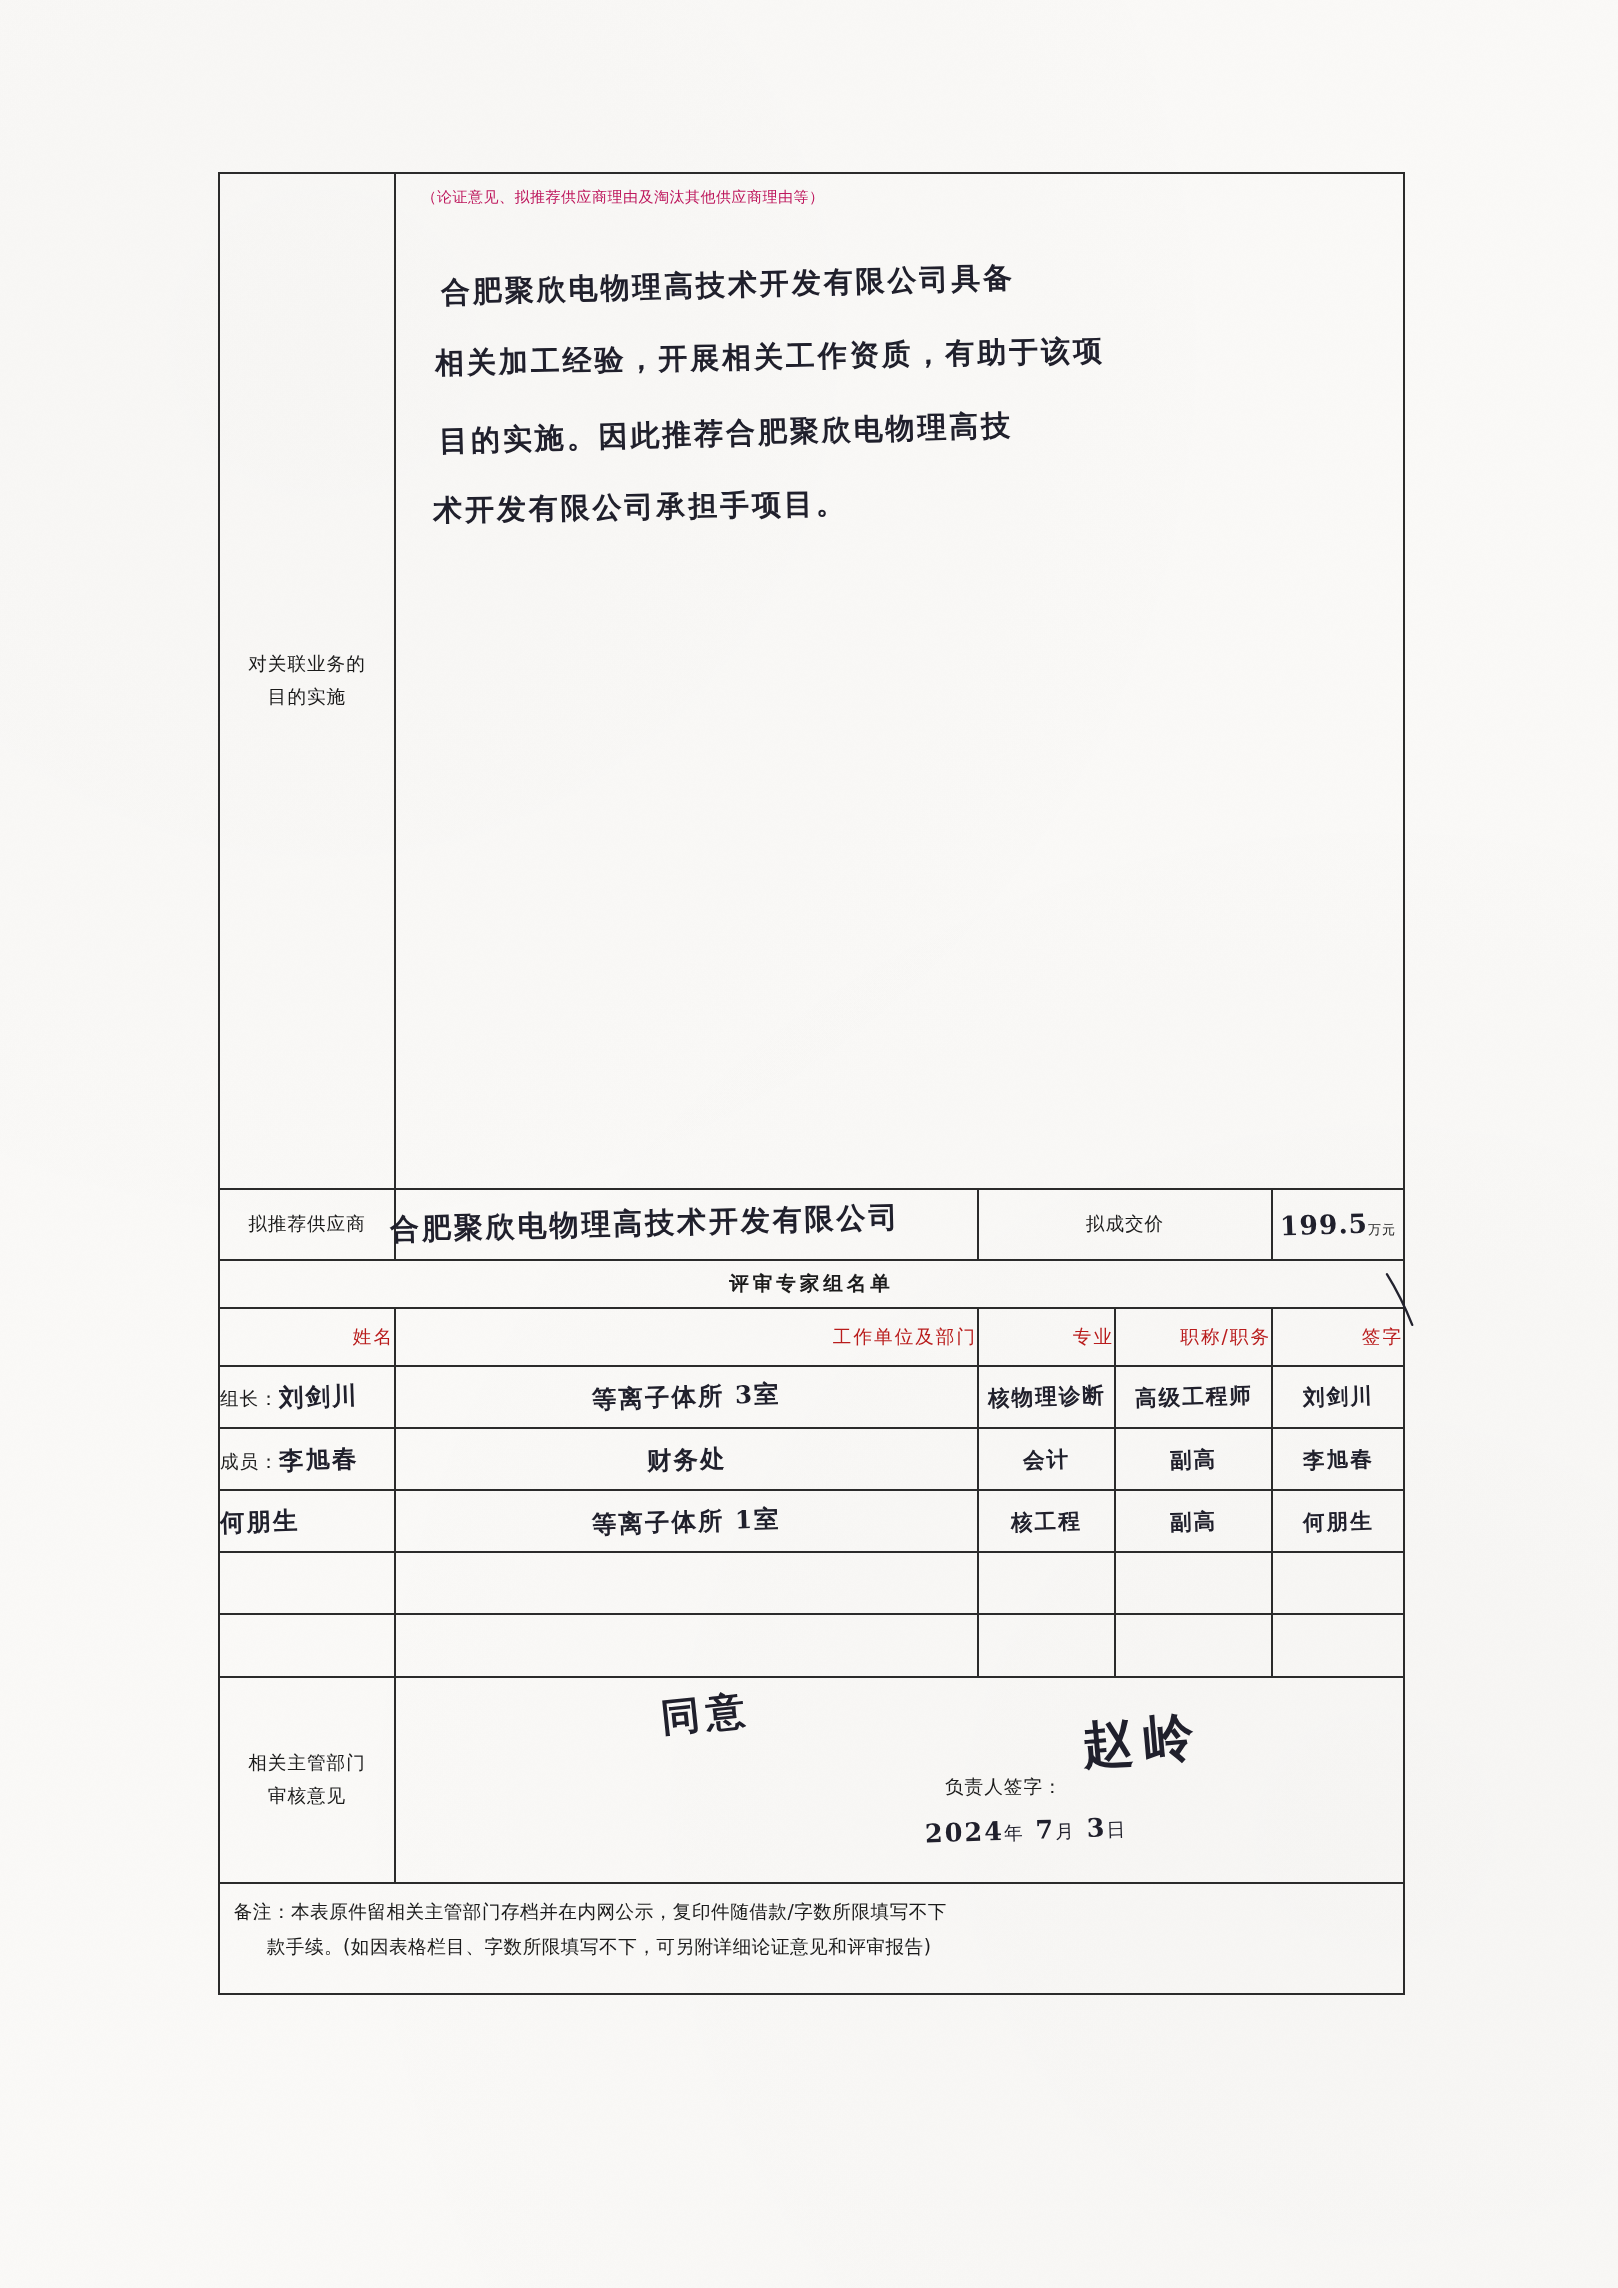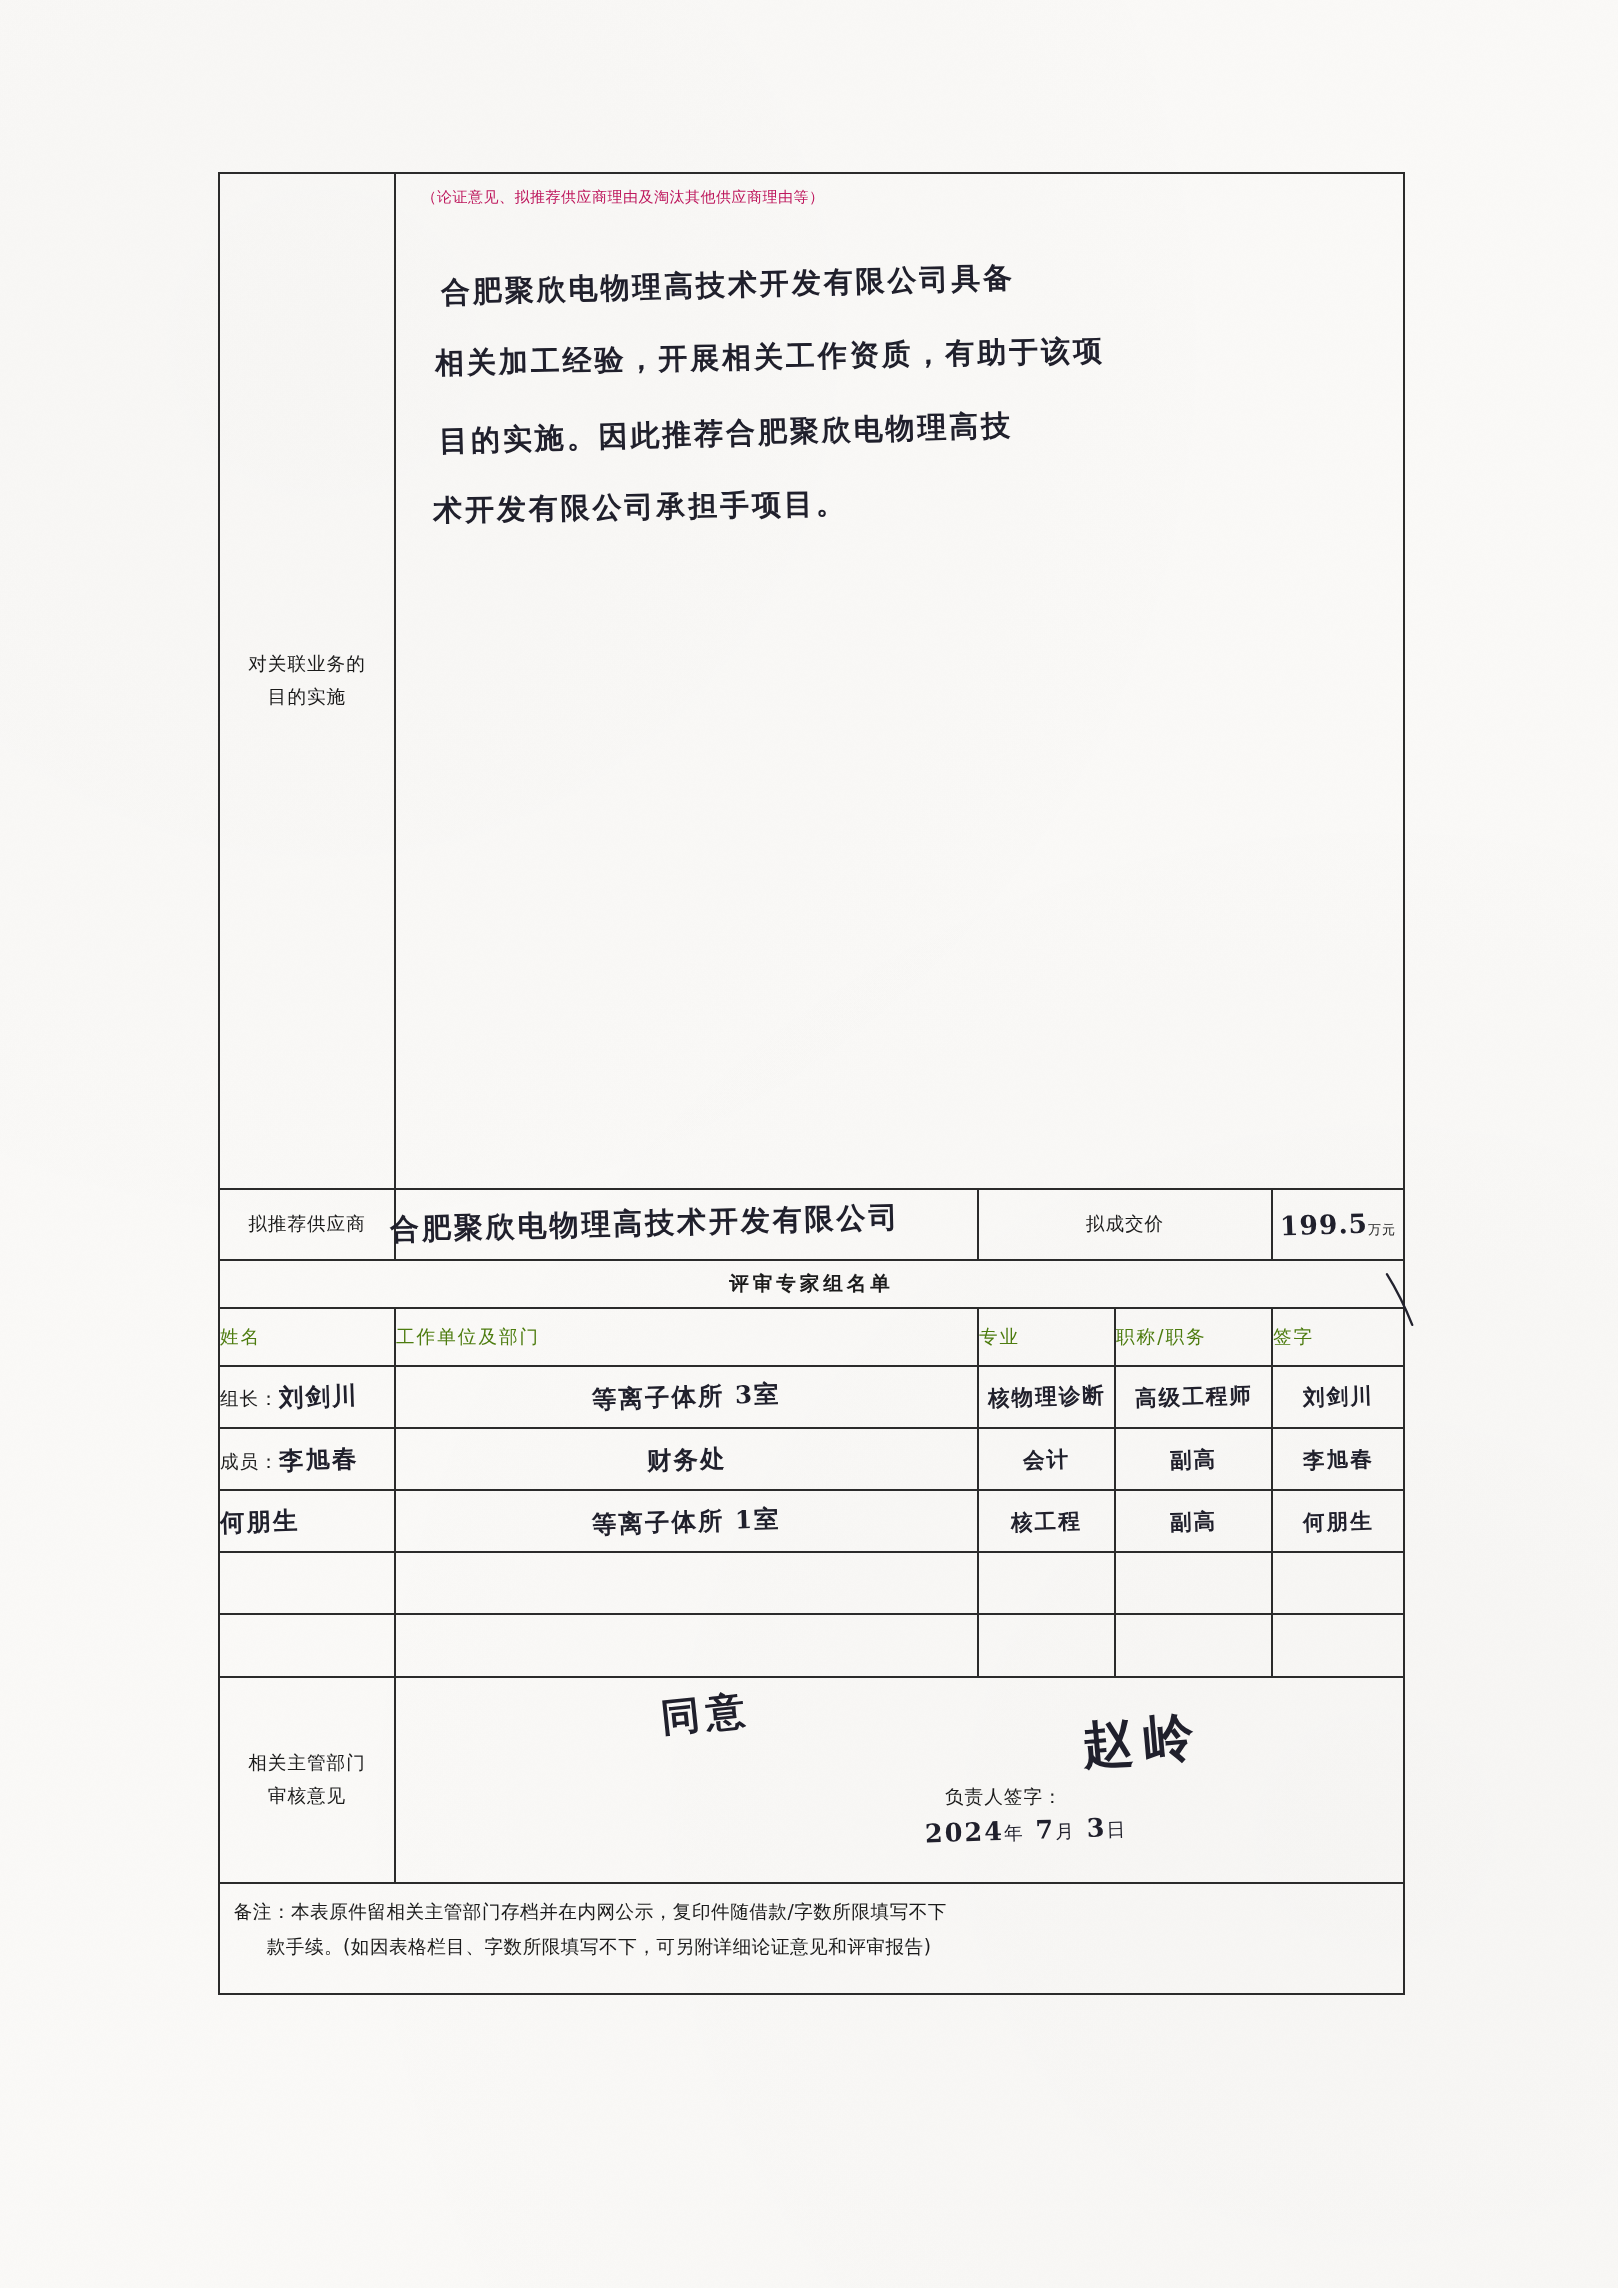--- a/index.html
+++ b/index.html
@@ -112,24 +112,24 @@
     letter-spacing: 1px;
   }
   .experts-title {
     text-align: center;
     font-size: 19.6px;
     letter-spacing: 3.9px;
     color: #1b1b1b;
     font-weight: 600;
   }
   .col-head {
-    text-align: left;
+    text-align: right;
     font-size: 18.6px;
     letter-spacing: 2px;
-    color: #4d7c0f;
+    color: #b91c1c;
   }
   .role-pref {
     font-size: 18.6px;
     letter-spacing: 1px;
     color: #1b1b1b;
   }
   .hw-cell {
     font-family: "DejaVu Serif", "Liberation Serif", serif;
     font-weight: 700;
     font-size: 24.5px;
@@ -148,21 +148,21 @@
     position: absolute;
     font-family: "DejaVu Serif", "Liberation Serif", serif;
     font-weight: 700;
     color: #20202c;
   }
   .sign-a { left: 265px; top: 9.8px; font-size: 39px; transform: rotate(-6deg); letter-spacing: 5.9px; }
   .sign-b { left: 686px; top: 29px; font-size: 51px; transform: rotate(-5deg); letter-spacing: 9.8px; }
   .sign-label {
     position: absolute;
     left: 549px;
-    top: 106px;
+    top: 96px;
     font-size: 18.6px;
     color: #1b1b1b;
     letter-spacing: 1px;
   }
   .sign-date {
     position: absolute;
     left: 529px;
     top: 137px;
     font-size: 25.5px;
     font-family: "DejaVu Serif", "Liberation Serif", serif;

